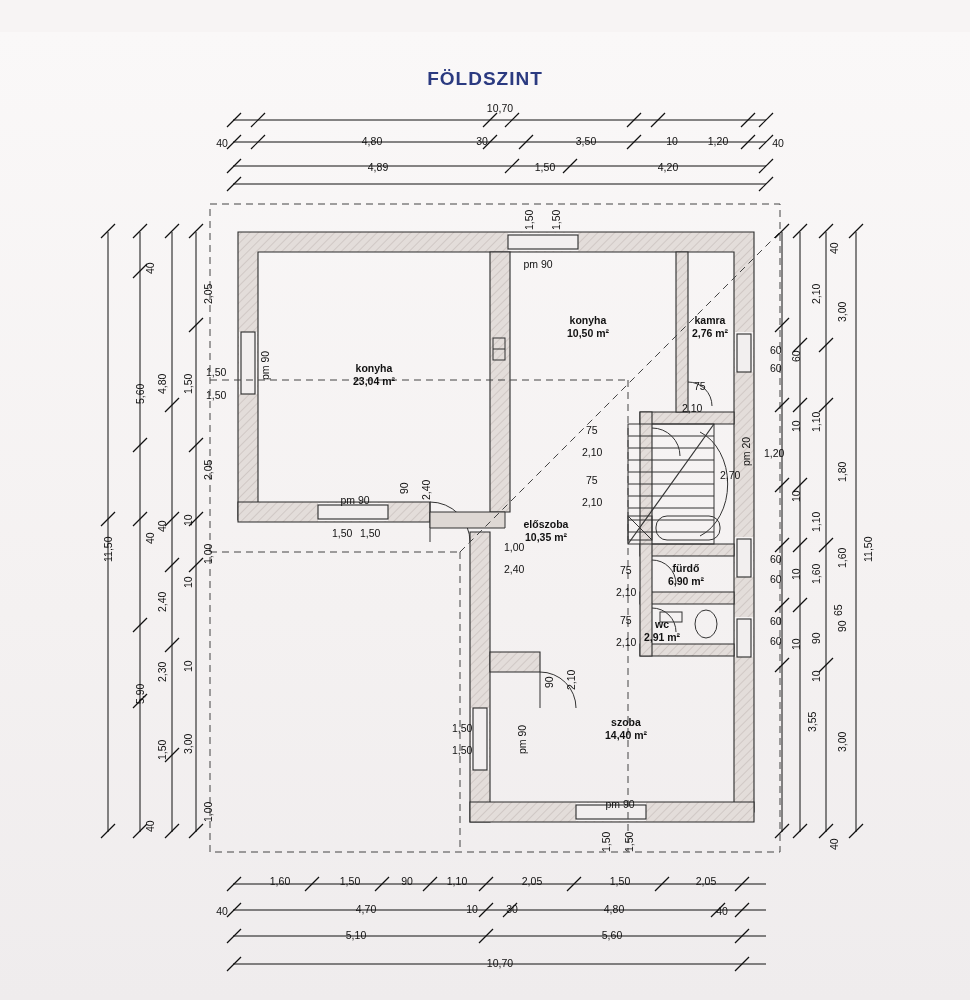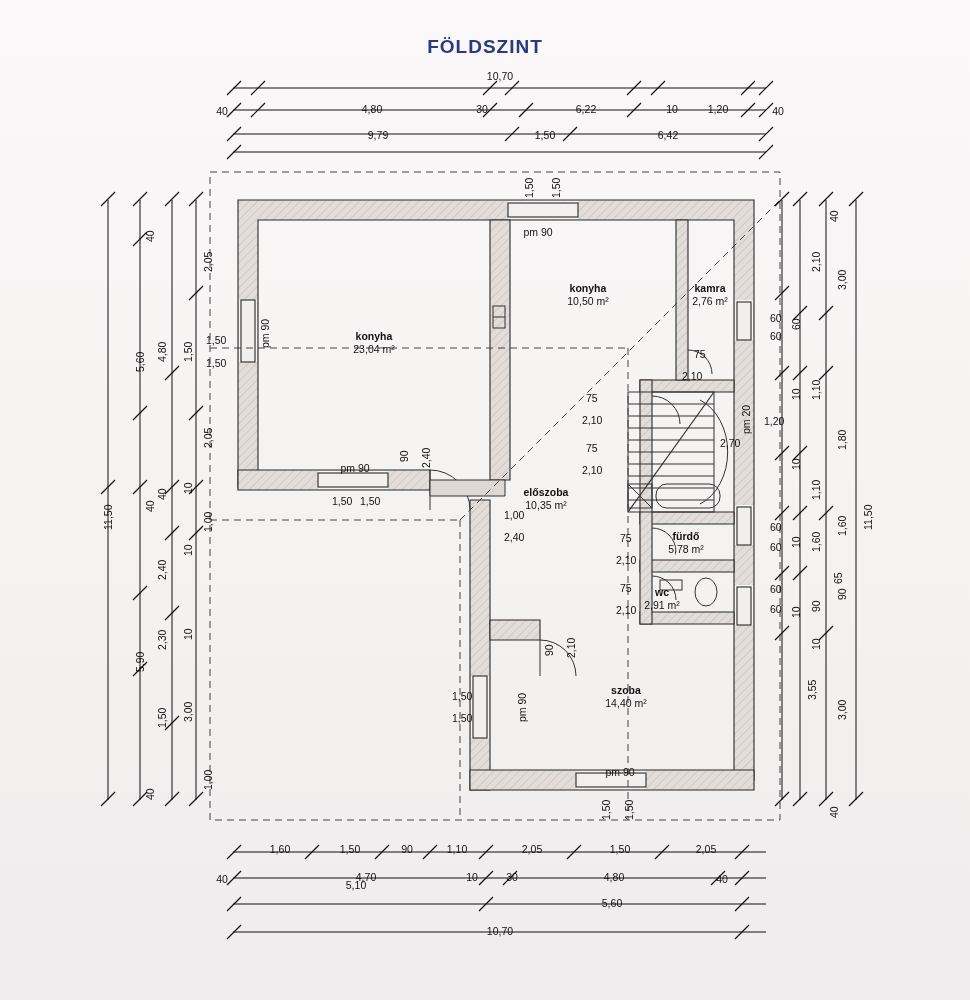--- a/index.html
+++ b/index.html
@@ -6,20 +6,21 @@
   body{
     width:970px;height:1000px;
     background:#f7f4f4;
     font-family:"Liberation Sans", sans-serif;
     position:relative;
     overflow:hidden;
   }
   #sheet{
     position:absolute;inset:0;
     background:linear-gradient(180deg,#faf8f8 0%,#f4f1f1 60%,#efeced 100%);
+    margin-top:32px;
   }
   .title{
     position:absolute;left:0;right:0;top:36px;
     text-align:center;
     font-size:19px;font-weight:bold;letter-spacing:1px;
     color:#2b3a80;
   }
   svg#plan{position:absolute;left:0;top:0;}
   .lbl{
     position:absolute;
@@ -27,21 +28,21 @@
     color:#111;
     white-space:nowrap;
     line-height:1.15;
   }
   .lbl.c{text-align:center;transform:translateX(-50%);}
   .lbl.rot{transform-origin:left top;}
   .room{
     position:absolute;text-align:center;transform:translateX(-50%);
     font-size:10.5px;color:#111;font-weight:bold;line-height:1.25;
   }
-  .room .area{font-weight:normal;}
+  .room .area{font-weight:bold;}
 </style>
 </head>
 <body>
 
 <div id="sheet">
 
   <div class="title" style="color: rgb(43, 58, 128);">FÖLDSZINT</div>
 
   <svg id="plan" width="970" height="1000">
     <defs>
@@ -281,59 +282,59 @@
   <div class="room" style="left:710px;top:282px">
     <div>kamra</div>
       <div class="area">2,76 m²</div>
   </div>
   <div class="room" style="left:546px;top:486px">
     <div>előszoba</div>
       <div class="area">10,35 m²</div>
   </div>
   <div class="room" style="left:686px;top:530px">
     <div>fürdő</div>
-      <div class="area">5,78 m²</div>
+      <div class="area">6,90 m²</div>
   </div>
   <div class="room" style="left:662px;top:586px">
     <div>wc</div>
       <div class="area">2,91 m²</div>
   </div>
   <div class="room" style="left:626px;top:684px">
     <div>szoba</div>
       <div class="area">14,40 m²</div>
   </div>
 
   <div class="lbl c" style="left:500px;top:70px">10,70</div>
   <div class="lbl c" style="left:222px;top:105px">40</div>
   <div class="lbl c" style="left:372px;top:103px">4,80</div>
   <div class="lbl c" style="left:482px;top:103px">30</div>
-  <div class="lbl c" style="left:586px;top:103px">6,22</div>
+  <div class="lbl c" style="left:586px;top:103px">3,50</div>
   <div class="lbl c" style="left:672px;top:103px">10</div>
   <div class="lbl c" style="left:718px;top:103px">1,20</div>
   <div class="lbl c" style="left:778px;top:105px">40</div>
-  <div class="lbl c" style="left:378px;top:129px">9,79</div>
+  <div class="lbl c" style="left:378px;top:129px">4,89</div>
   <div class="lbl c" style="left:545px;top:129px">1,50</div>
-  <div class="lbl c" style="left:668px;top:129px">6,42</div>
+  <div class="lbl c" style="left:668px;top:129px">4,20</div>
 
   <div class="lbl c" style="left:280px;top:843px">1,60</div>
   <div class="lbl c" style="left:350px;top:843px">1,50</div>
   <div class="lbl c" style="left:407px;top:843px">90</div>
   <div class="lbl c" style="left:457px;top:843px">1,10</div>
   <div class="lbl c" style="left:532px;top:843px">2,05</div>
   <div class="lbl c" style="left:620px;top:843px">1,50</div>
   <div class="lbl c" style="left:706px;top:843px">2,05</div>
 
   <div class="lbl c" style="left:222px;top:873px">40</div>
   <div class="lbl c" style="left:366px;top:871px">4,70</div>
   <div class="lbl c" style="left:472px;top:871px">10</div>
   <div class="lbl c" style="left:512px;top:871px">30</div>
   <div class="lbl c" style="left:614px;top:871px">4,80</div>
   <div class="lbl c" style="left:722px;top:873px">40</div>
 
-  <div class="lbl c" style="left:356px;top:879px">5,10</div>
+  <div class="lbl c" style="left:356px;top:897px">5,10</div>
   <div class="lbl c" style="left:612px;top:897px">5,60</div>
   <div class="lbl c" style="left:500px;top:925px">10,70</div>
 
   <div class="lbl rot" style="left:102px;top:530px;transform:rotate(-90deg)">11,50</div>
   <div class="lbl rot" style="left:134px;top:372px;transform:rotate(-90deg)">5,60</div>
   <div class="lbl rot" style="left:134px;top:672px;transform:rotate(-90deg)">5,90</div>
 
   <div class="lbl rot" style="left:156px;top:362px;transform:rotate(-90deg)">4,80</div>
   <div class="lbl rot" style="left:156px;top:500px;transform:rotate(-90deg)">40</div>
   <div class="lbl rot" style="left:156px;top:580px;transform:rotate(-90deg)">2,40</div>

